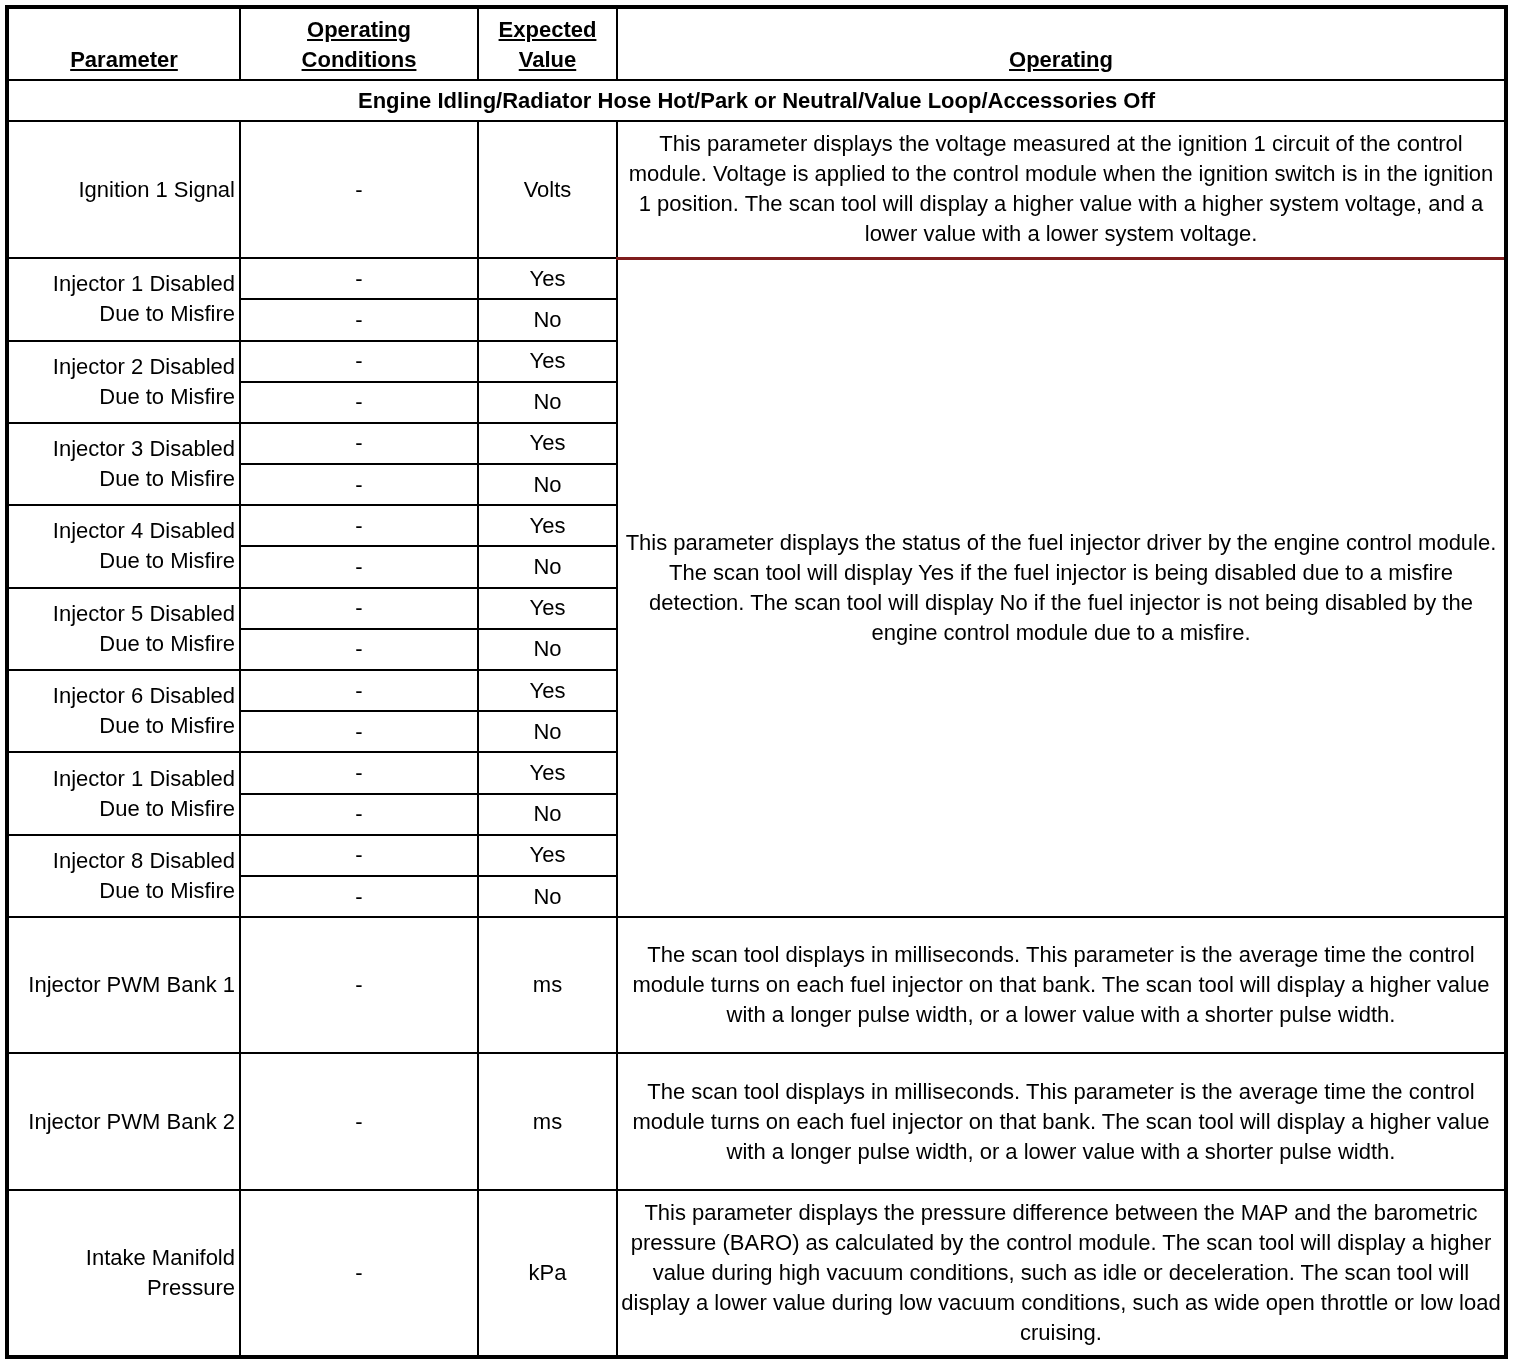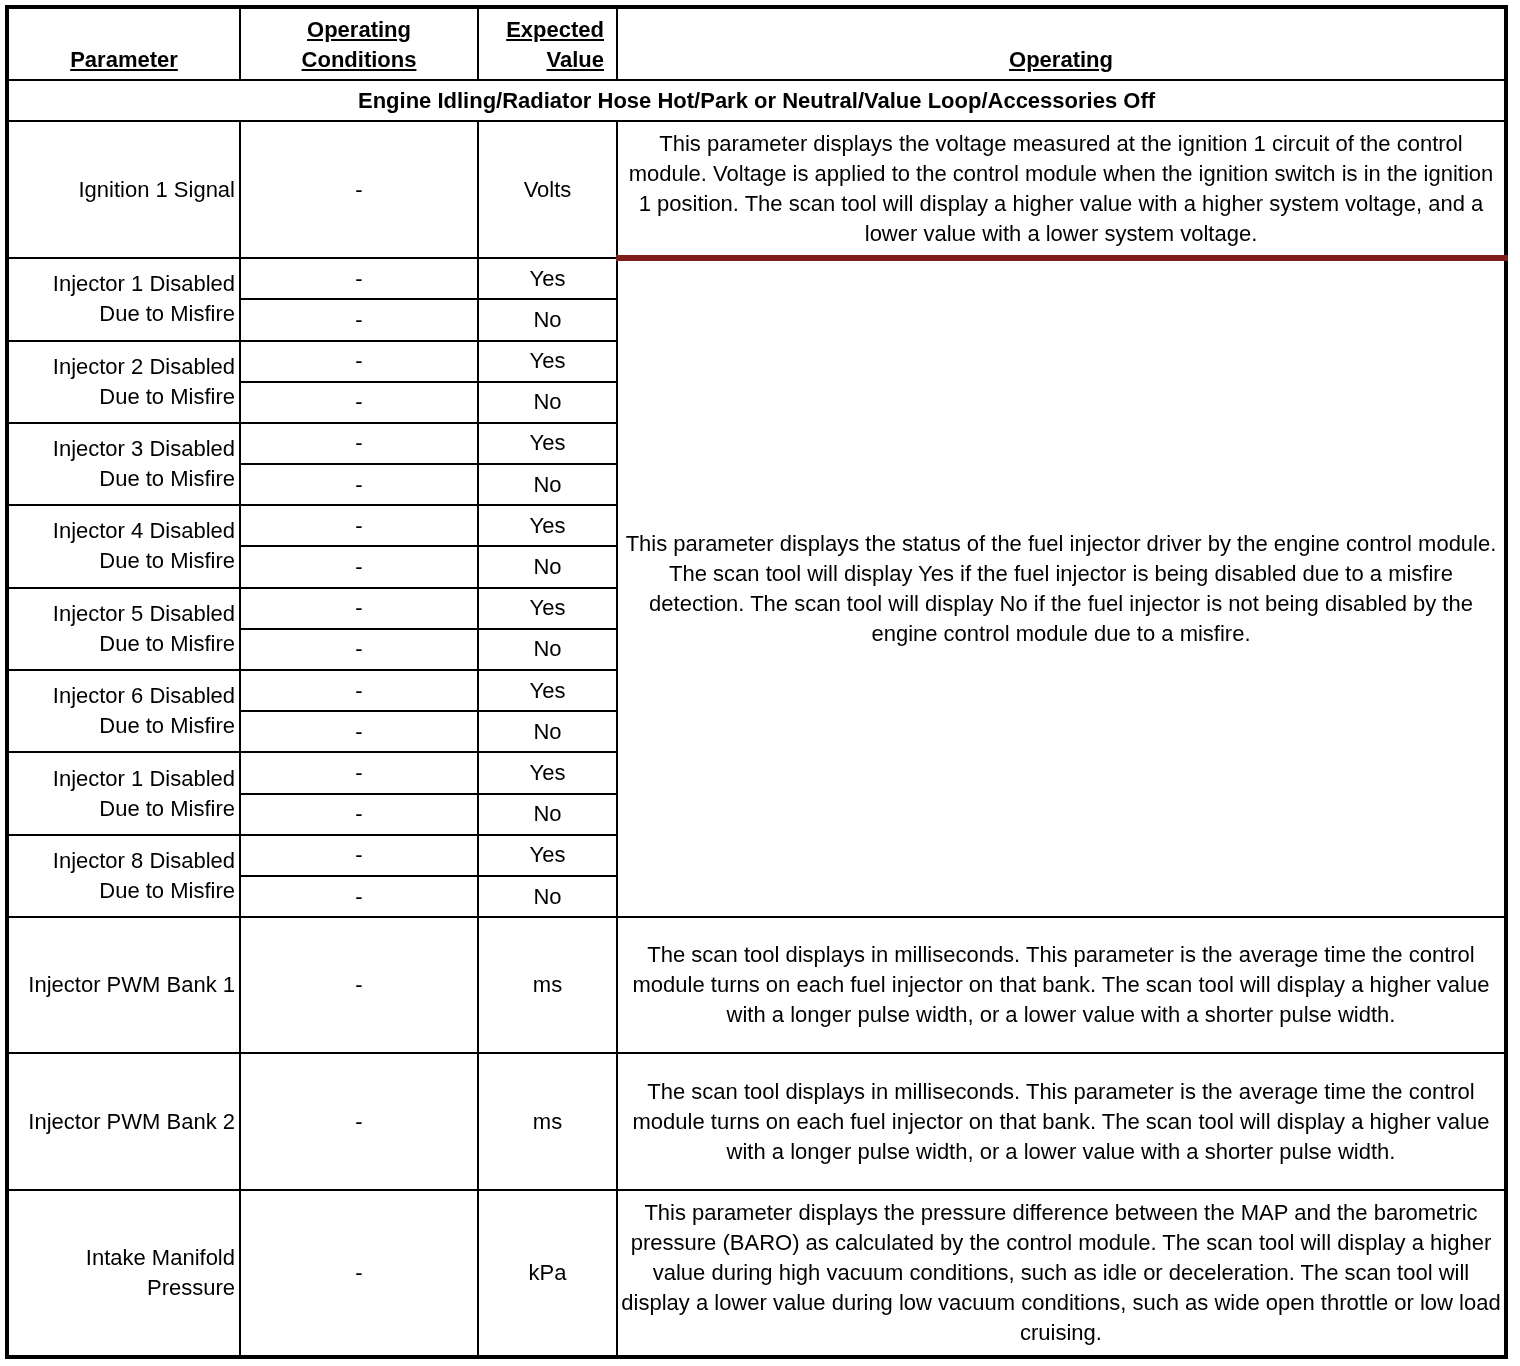--- a/index.html
+++ b/index.html
@@ -34,41 +34,41 @@
   <colgroup>
     <col style="width:233px">
     <col style="width:238px">
     <col style="width:139px">
     <col>
   </colgroup>
   <thead>
     <tr style="height:73px">
       <th>Parameter</th>
       <th style="padding:0 40px 4px;">Operating Conditions</th>
-      <th style="padding:0 12px 4px;text-align:right;">Expected Value</th>
+      <th style="padding:0 12px 4px;">Expected Value</th>
       <th>Operating</th>
     </tr>
   </thead>
   <tbody>
     <tr class="section">
       <td colspan="4">Engine Idling/Radiator Hose Hot/Park or Neutral/Value Loop/Accessories Off</td>
     </tr>
 
     <tr style="height:133px" class="thick-top">
       <td class="param">Ignition 1 Signal</td>
       <td class="cond">-</td>
       <td class="val">Volts</td>
       <td class="defn">This parameter displays the voltage measured at the ignition 1 circuit of the control module. Voltage is applied to the control module when the ignition switch is in the ignition 1 position. The scan tool will display a higher value with a higher system voltage, and a lower value with a lower system voltage.</td>
     </tr>
 
     <tr class="sub thick-top">
       <td class="param" rowspan="2">Injector 1 Disabled Due to Misfire</td>
       <td class="cond">-</td>
       <td class="val">Yes</td>
-      <td class="defn" rowspan="16" style="border-top:6px solid #7f1d1d;">This parameter displays the status of the fuel injector driver by the engine control module. The scan tool will display Yes if the fuel injector is being disabled due to a misfire detection. The scan tool will display No if the fuel injector is not being disabled by the engine control module due to a misfire.</td>
+      <td class="defn" rowspan="16" style="border-top:3px solid #7f1d1d;">This parameter displays the status of the fuel injector driver by the engine control module. The scan tool will display Yes if the fuel injector is being disabled due to a misfire detection. The scan tool will display No if the fuel injector is not being disabled by the engine control module due to a misfire.</td>
     </tr>
     <tr class="sub">
       <td class="cond">-</td>
       <td class="val">No</td>
     </tr>
 
     <tr class="sub">
       <td class="param" rowspan="2">Injector 2 Disabled Due to Misfire</td>
       <td class="cond">-</td>
       <td class="val">Yes</td>

